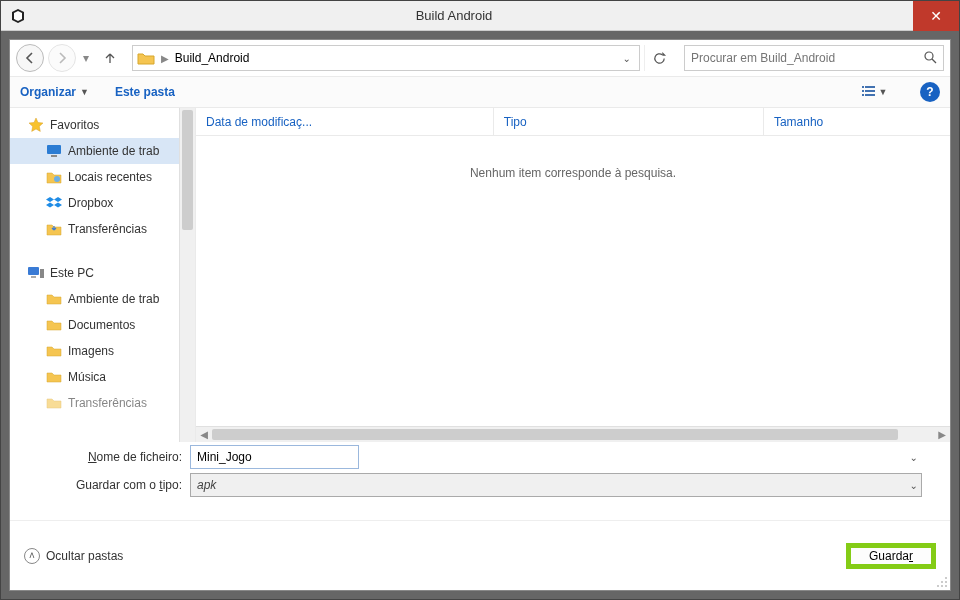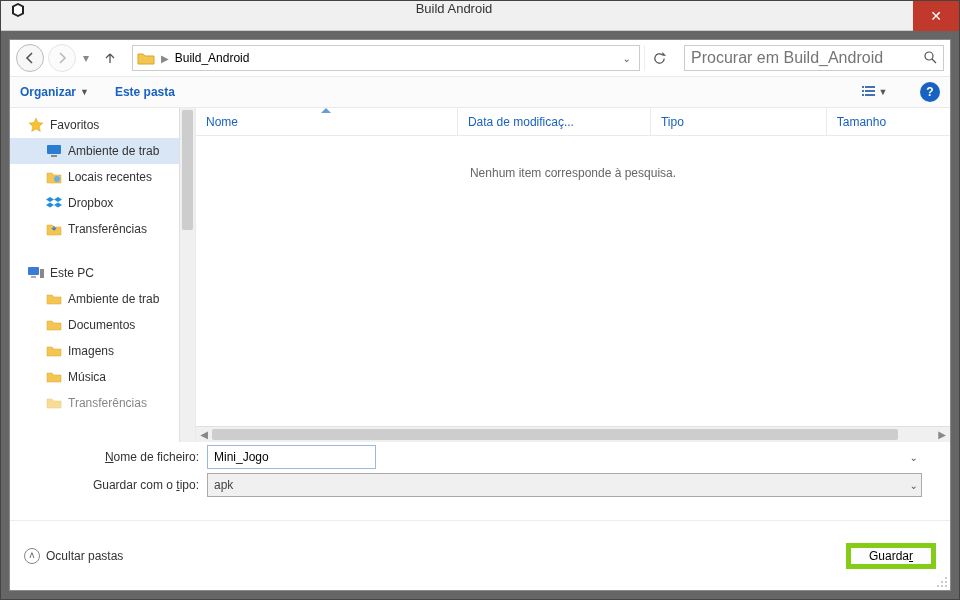--- a/index.html
+++ b/index.html
@@ -1,38 +1,38 @@
 <!DOCTYPE html>
 <html><head>
   <meta charset="utf-8">
   <style>
     * { margin: 0; padding: 0; box-sizing: border-box; font-family: "Segoe UI", Tahoma, sans-serif; font-size: 12px; }
     body { background: #666; width: 960px; height: 600px; overflow: hidden; }
 
     .window { position: absolute; inset: 0; background: #666; border: 1px solid #444; }
-    .titlebar { height: 30px; background: #f0f0f0; display: flex; align-items: flex-start; border-bottom: 1px solid #ccc; }
+    .titlebar { height: 30px; background: #f0f0f0; display: flex; align-items: center; border-bottom: 1px solid #ccc; }
     .titlebar .app-icon { width: 18px; height: 18px; margin: 0 8px; display:flex;align-items:center;justify-content:center; }
     .titlebar .title { flex: 1; text-align: center; font-size: 13px; color: #333; padding-right:40px; }
     .titlebar .close { width: 46px; height: 30px; background: #c0392b; color: #fff; display: flex; align-items: center; justify-content: center; cursor: pointer; }
     .titlebar .close span{font-size:14px;}
 
     .inner { position: absolute; top: 38px; left: 8px; right: 8px; bottom: 8px; background: #fff; border: 1px solid #888; }
 
     .navrow { height: 36px; display: flex; align-items: center; padding: 4px 6px; gap: 4px; }
     .nav-btn { width: 28px; height: 28px; border-radius: 50%; border: 1px solid #bbb; background: #f7f7f7; display: flex; align-items: center; justify-content: center; color:#555; cursor:pointer;}
     .nav-btn.disabled { opacity: .4; cursor:default;}
     .nav-dd { width:12px;height:28px;display:flex;align-items:center;justify-content:center;color:#888;}
     .up-btn { width:20px;height:20px;display:flex;align-items:center;justify-content:center;color:#555;cursor:pointer;margin:0 4px;}
     .addrbar { flex: 1; height: 26px; border: 1px solid #ccc; background:#fff; display: flex; align-items: center; padding: 0 4px; gap:6px; margin-left:4px; }
     .addrbar .folder-ic{width:18px;height:16px;display:flex;align-items:center;}
     .addr-sep{color:#888;font-size:10px;}
     .addrbar .dd{margin-left:auto;color:#555;font-size:10px;padding:0 4px;}
     .refresh-btn{width:30px;height:26px;display:flex;align-items:center;justify-content:center;border-left:1px solid #eee;cursor:pointer;color:#555;}
     .searchbox{ width: 260px; height: 26px; border: 1px solid #ccc; margin-left: 6px; display: flex; align-items: center; padding: 0 6px; color:#777; }
-    .searchbox input{flex:1;border:none;outline:none;font-size:16px;color:#777;background:transparent;}
+    .searchbox input{flex:1;border:none;outline:none;font-size:12px;color:#777;background:transparent;}
     .searchbox .mag{color:#555;}
 
     .toolbar { height: 32px; border-top: 1px solid #eaeaea; border-bottom: 1px solid #eaeaea; display: flex; align-items: center; padding: 0 10px; gap: 26px; background:#fbfbfb;}
     .tlink { color: #1862c2; display: flex; align-items: center; gap: 4px; cursor:pointer;font-weight:bold;}
     .spacer { flex:1; }
     .view-btn { width:40px;height:22px;border:1px solid transparent;display:flex;align-items:center;justify-content:center;gap:2px;color:#555;cursor:pointer;}
     .help-btn{width:20px;height:20px;border-radius:50%;background:#1862c2;color:#fff;display:flex;align-items:center;justify-content:center;font-weight:bold;font-size:12px;cursor:pointer;}
 
     .split { position: absolute; top: 68px; left: 0; right: 0; bottom: 148px; display: flex; }
     .side { width: 186px; border-right: 1px solid #eaeaea; overflow: hidden; position:relative; }
@@ -53,27 +53,27 @@
     .col.type{flex:.9;}
     .col.size{flex:.6;border-right:none;}
     .col.sorted::after{content:'';position:absolute;left:50%;top:0;width:0;height:0;border-left:5px solid transparent;border-right:5px solid transparent;border-bottom:5px solid #6a9cd4;transform:translateX(-50%);}
     .empty-msg{flex:1;display:flex;justify-content:center;padding-top:30px;color:#666;}
 
     .hscroll{height:16px;background:#f0f0f0;border-top:1px solid #e0e0e0;display:flex;align-items:center;}
     .hscroll .arrow{width:16px;height:16px;display:flex;align-items:center;justify-content:center;color:#888;font-size:10px;cursor:pointer;}
     .hscroll .track{flex:1;height:100%;position:relative;}
     .hscroll .thumb{position:absolute;left:0;top:2px;bottom:2px;width:95%;background:#cdcdcd;border-radius:2px;}
 
-    .formrow{position:absolute;left:17px;right:0;display:flex;align-items:center;padding:3px 28px;gap:8px;}
+    .formrow{position:absolute;left:0;right:0;display:flex;align-items:center;padding:3px 28px;gap:8px;}
     .formrow.row1{bottom:118px;}
     .formrow.row2{bottom:90px;}
     .formrow label{width:144px;text-align:right;color:#333;}
     .formrow .u{text-decoration:underline;}
     .field{flex:1;height:24px;border:1px solid #9bb8dd;background:#fff;padding:0 6px;font-size:12px;outline:none;display:flex;align-items:center;}
-    .field.sel{border-color:#aaa;color:#444;background:#f0f0f0;}
+    .field.sel{border-color:#aaa;color:#444;background:#f0f0f0;font-style:italic;}
     .field-wrap{flex:1;position:relative;}
     .field-dd{position:absolute;right:4px;top:50%;transform:translateY(-50%);color:#555;font-size:10px;}
 
     .footer{position:absolute;left:0;right:0;bottom:0;height:70px;display:flex;align-items:center;padding:0 14px;gap:10px;border-top:1px solid #eee;background:#fff;}
     .hide-folders{display:flex;align-items:center;gap:6px;color:#333;cursor:pointer;}
     .circ{width:16px;height:16px;border-radius:50%;border:1px solid #888;display:flex;align-items:center;justify-content:center;font-size:10px;color:#555;}
     .footer .spacer{flex:1;}
     .btn{min-width:90px;height:26px;border:1px solid #aaa;background:#f3f3f3;display:flex;align-items:center;justify-content:center;cursor:pointer;padding:0 14px;}
     .btn.primary{border:5px solid #84cc16;background:#fdfdfd;}
     .resize-grip{position:absolute;right:2px;bottom:2px;width:12px;height:12px;color:#bbb;}
@@ -270,23 +270,20 @@
             </div>
           </div>
         </div>
         <div class="side-scroll">
           <div class="side-thumb"></div>
         </div>
       </div>
 
       <div class="main">
         <div class="cols">
-          <div class="col name sorted">
-              <span>Nome</span>
-            </div>
           <div class="col date">
               <span>Data de modificaç...</span>
             </div>
           <div class="col type">
               <span>Tipo</span>
             </div>
           <div class="col size">
               <span>Tamanho</span>
             </div>
         </div>

